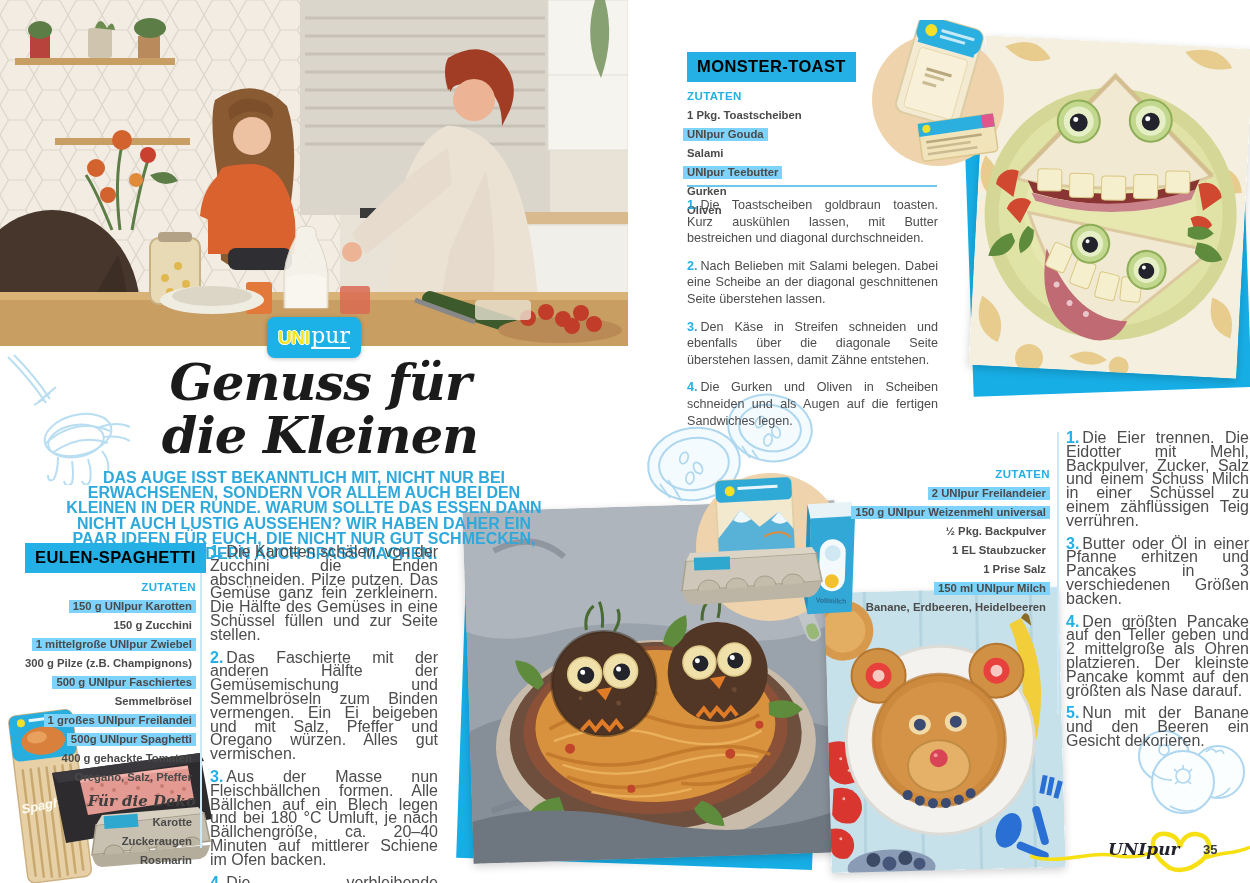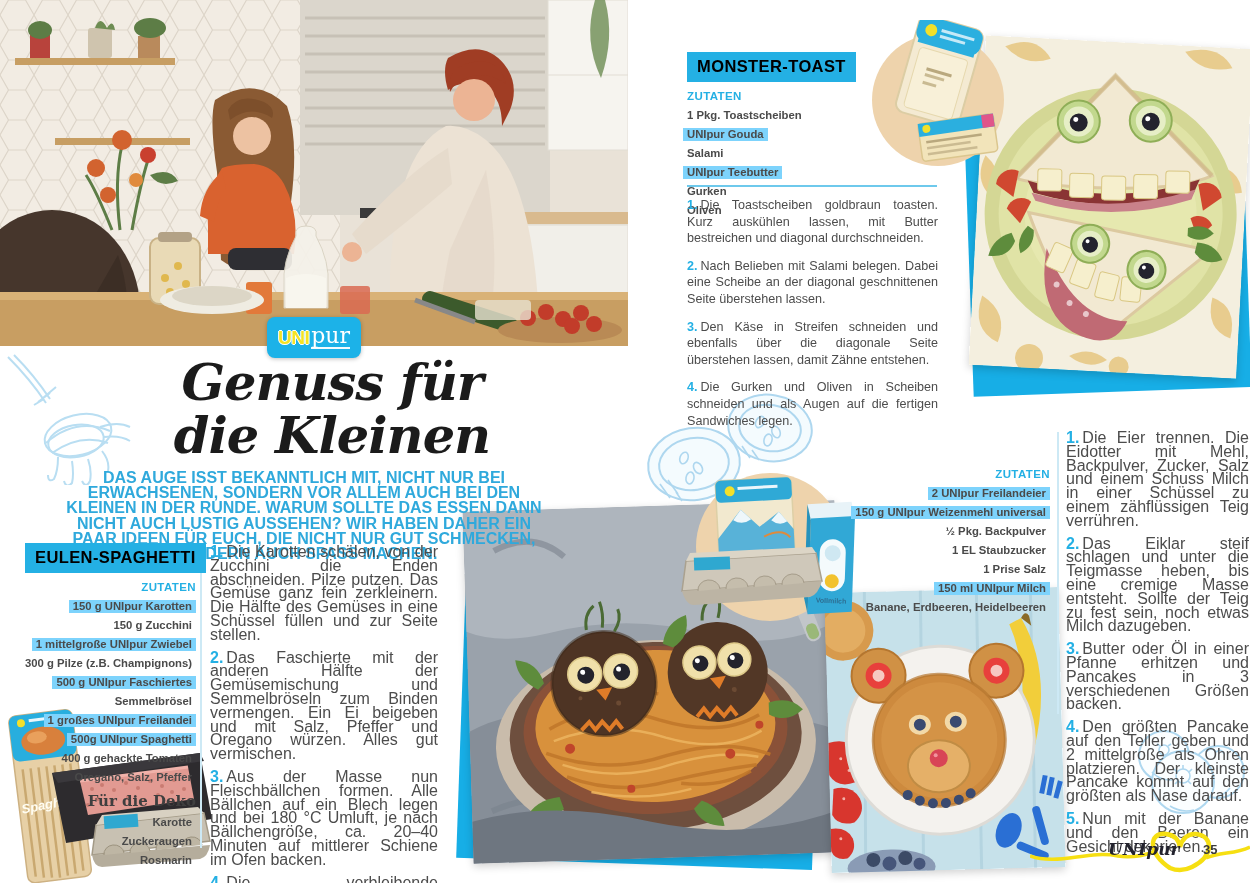--- a/index.html
+++ b/index.html
@@ -8,21 +8,21 @@
   .abs{position:absolute;}
   .rcp-header{background:#24b0e4;color:#000000;font-weight:bold;letter-spacing:.4px;
         padding:6px 10px 7px;font-size:16.5px;line-height:1;display:inline-block;z-index:7;}
   .zut{color:#24b0e4;font-weight:bold;font-size:11.5px;letter-spacing:.4px;margin-bottom:3px;}
   .ing-col{z-index:6;}
   .r{text-align:right;} .l{text-align:left;}
   .ing-row{margin-bottom:1px;}
   .ing{display:inline-block;font-size:11.3px;font-weight:bold;color:#4a4a4a;
        line-height:12.4px;padding:0 4px 1px;}
   .hl{background:#7dd3fc;}
-  .deko-t{font-size:15px;font-weight:bold;font-family:"DejaVu Serif",serif;
+  .deko-t{font-size:15px;font-style:italic;font-weight:bold;font-family:"DejaVu Serif",serif;
        color:#3f3f3f;margin:7px 0 2px;}
   .steps{z-index:6;}
   .step{font-size:16px;line-height:13.8px;color:#4c4c4c;text-align:justify;margin:0 0 9px 0;}
   .step .n{color:#24b0e4;font-weight:bold;margin-right:3px;}
   .steps.big .step{font-size:12.6px;line-height:16.6px;margin-bottom:11px;}
   .vdiv{width:2px;background:#cde9f5;z-index:5;}
   .hdiv{height:2px;background:#6ec9ec;z-index:5;}
   .title{font-family:"DejaVu Serif",serif;font-style:italic;font-weight:bold;color:#1b1b1b;
        font-size:51px;line-height:1.03;text-align:center;letter-spacing:-1px;z-index:6;}
   .intro{color:#2fa9dc;font-weight:bold;font-size:16px;line-height:15.2px;text-align:center;z-index:6;}
@@ -155,21 +155,21 @@
         <path d="M44,46 l-10,6 M50,40 l-12,9 M56,34 l-13,11"></path>
         <ellipse cx="78" cy="82" rx="34" ry="20" transform="rotate(-14 78 82)"></ellipse>
         <ellipse cx="76" cy="88" rx="28" ry="16" transform="rotate(-10 76 88)"></ellipse>
         <path d="M46,90 q30,-26 64,-12 M52,100 q28,-20 56,-10"></path>
         <path d="M58,104 q0,14 -4,22 q-6,4 -6,-4 M72,108 q2,14 0,22 q-6,6 -8,-2 M88,106 q4,12 2,22 q-4,8 -8,0 M102,98 q8,10 6,20"></path>
         <path d="M104,84 q16,-2 26,4 M100,74 q18,-6 30,0"></path>
       </g>
     </svg>
   </div>
 
-  <div class="abs title" style="left:117px;top:356px;width:430px">
+  <div class="abs title" style="left:105px;top:356px;width:430px">
     <div>Genuss für</div>
     <div>die Kleinen</div>
   </div>
   <div class="abs intro" style="left:63px;top:470px;width:482px">DAS AUGE ISST BEKANNTLICH MIT, NICHT NUR BEI ERWACHSENEN, SONDERN VOR ALLEM AUCH BEI DEN KLEINEN IN DER RUNDE. WARUM SOLLTE DAS ESSEN DANN NICHT AUCH LUSTIG AUSSEHEN? WIR HABEN DAHER EIN PAAR IDEEN FÜR EUCH, DIE NICHT NUR GUT SCHMECKEN, SONDERN AUCH SPASS MACHEN.</div>
 
   <div class="abs rcp-header" style="left:25px;top:543px">EULEN-SPAGHETTI</div>
 
   <div class="abs ing-col r" style="left:8px;top:581px;width:188px">
     <div class="zut">ZUTATEN</div>
     <div class="ing-row"><span class="ing hl">150 g UNIpur Karotten</span></div>
@@ -351,21 +351,20 @@
     <div class="ing-row"><span class="ing">1 EL Staubzucker</span></div>
     <div class="ing-row"><span class="ing">1 Prise Salz</span></div>
     <div class="ing-row"><span class="ing hl">150 ml UNIpur Milch</span></div>
     <div class="ing-row"><span class="ing">Banane, Erdbeeren, Heidelbeeren</span></div>
   </div>
 
   <div class="abs vdiv" style="left:1057px;top:432px;height:282px"></div>
 
   <div class="abs steps" style="left:1066px;top:431px;width:183px">
     <p class="step"><span class="n">1.</span><span>Die Eier trennen. Die Eidotter mit Mehl, Backpulver, Zucker, Salz und einem Schuss Milch in einer Schüssel zu einem zähflüssigen Teig verrühren.</span></p>
-    <p class="step"><span class="n">2.</span><span>Das Eiklar steif schlagen und unter die Teigmasse heben, bis eine cremige Masse entsteht. Sollte der Teig zu fest sein, noch etwas Milch dazugeben.</span></p>
     <p class="step"><span class="n">3.</span><span>Butter oder Öl in einer Pfanne erhitzen und Pancakes in 3 verschiedenen Größen backen.</span></p>
     <p class="step"><span class="n">4.</span><span>Den größten Pancake auf den Teller geben und 2 mittelgroße als Ohren platzieren. Der kleinste Pancake kommt auf den größten als Nase darauf.</span></p>
     <p class="step"><span class="n">5.</span><span>Nun mit der Banane und den Beeren ein Gesicht dekorieren.</span></p>
   </div>
 
   <div class="photo-back" style="left:462px;top:524px;width:356px;height:340px;transform:rotate(2deg)"></div>
   <div class="photo-tilt" style="left:468px;top:506px;width:372px;height:352px;transform:rotate(-1.8deg)">
     <svg viewBox="0 0 372 352" width="372" height="352">
       <rect width="372" height="352" fill="#9aa2ab"></rect>
       <path d="M0,0 h372 v120 q-60,30 -130,10 q-80,-24 -160,-6 q-50,10 -82,-4z" fill="#aeb5bd"></path>

